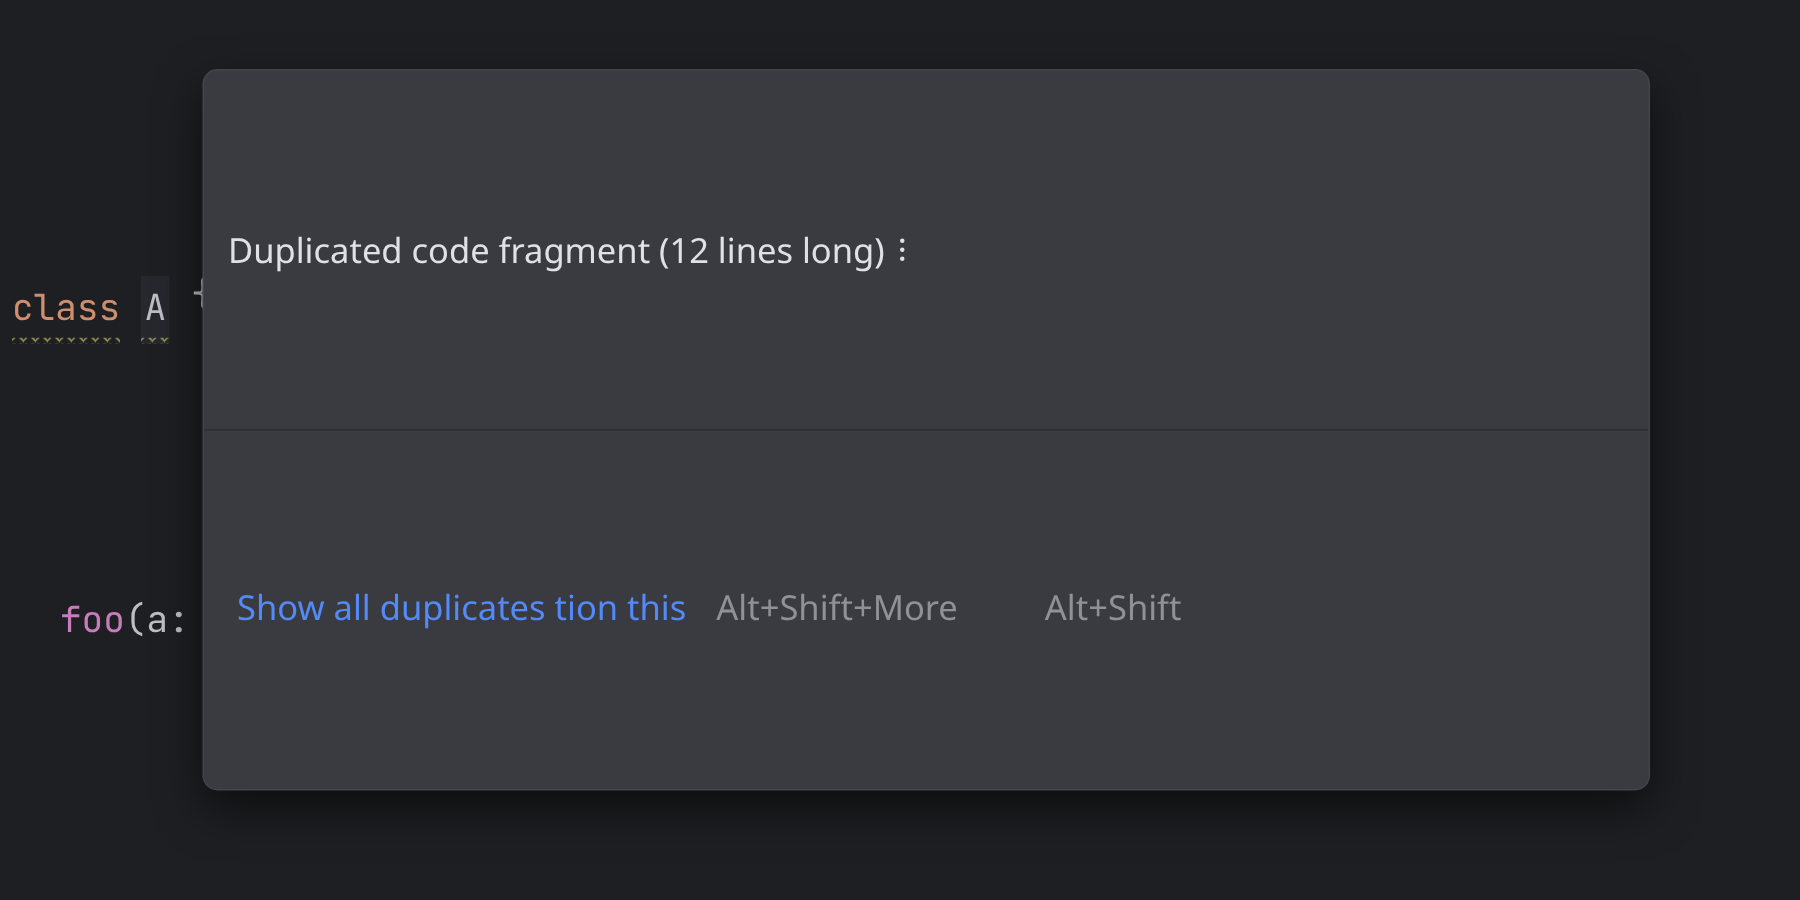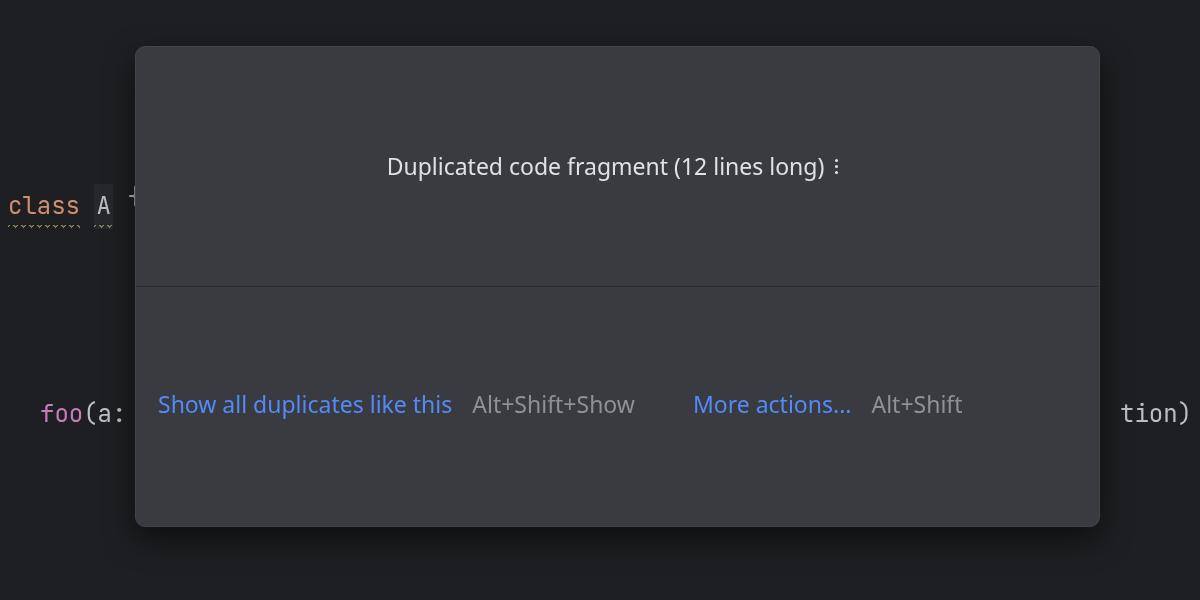--- a/index.html
+++ b/index.html
@@ -49,21 +49,21 @@
     box-shadow: 0 12px 30px rgba(0,0,0,0.55);
     font-family: -apple-system, "Segoe UI", system-ui, sans-serif;
     font-size: 23px;
     color: #dfe1e5;
     overflow: hidden;
   }
   .tooltip-header {
     padding: 16px 16px;
     display: flex;
     align-items: center;
-    justify-content: center;
+    justify-content: flex-start;
   }
   .tooltip-header .title { color: #dfe1e5; }
   .more-icon {
     width: 24px; height: 24px;
     display: flex; flex-direction: column;
     justify-content: center; align-items: center;
     gap: 3px;
     cursor: pointer;
   }
   .more-icon span {
@@ -90,21 +90,20 @@
   
   <div class="line">
     <span class="tok-kw warn-underline">class</span><span>&nbsp;</span><span class="tok-class warn-underline">A</span><span>&nbsp;</span><span class="tok-brace">{</span>
   </div>
 
   
   <div class="line indent1" style="justify-content:space-between;">
     <span style="display:flex;">
       <span class="tok-method">foo</span><span class="tok-punct">(</span><span class="tok-param">a:</span>
     </span>
-    <span class="truncated">tion)</span>
   </div>
 
   
   
   
 
   
   
   
   
@@ -126,21 +125,20 @@
   
   <div class="tooltip">
     <div class="tooltip-header">
       <span class="title">Duplicated code fragment (12 lines long)</span>
       <div class="more-icon">
         <span></span><span></span><span></span>
       </div>
     </div>
     <div class="tooltip-sep"></div>
     <div class="tooltip-actions">
-      <span class="link">Show all duplicates like this</span>
-      <span class="shortcut">Alt+Shift+Show</span>
+      <span class="link">Show all duplicates tion this</span>
+      <span class="shortcut">Alt+Shift+More</span>
       <span class="spacer"></span>
-      <span class="link">More actions...</span>
       <span class="shortcut">Alt+Shift</span>
     </div>
   </div>
 
 </div>
 
 </body></html>

